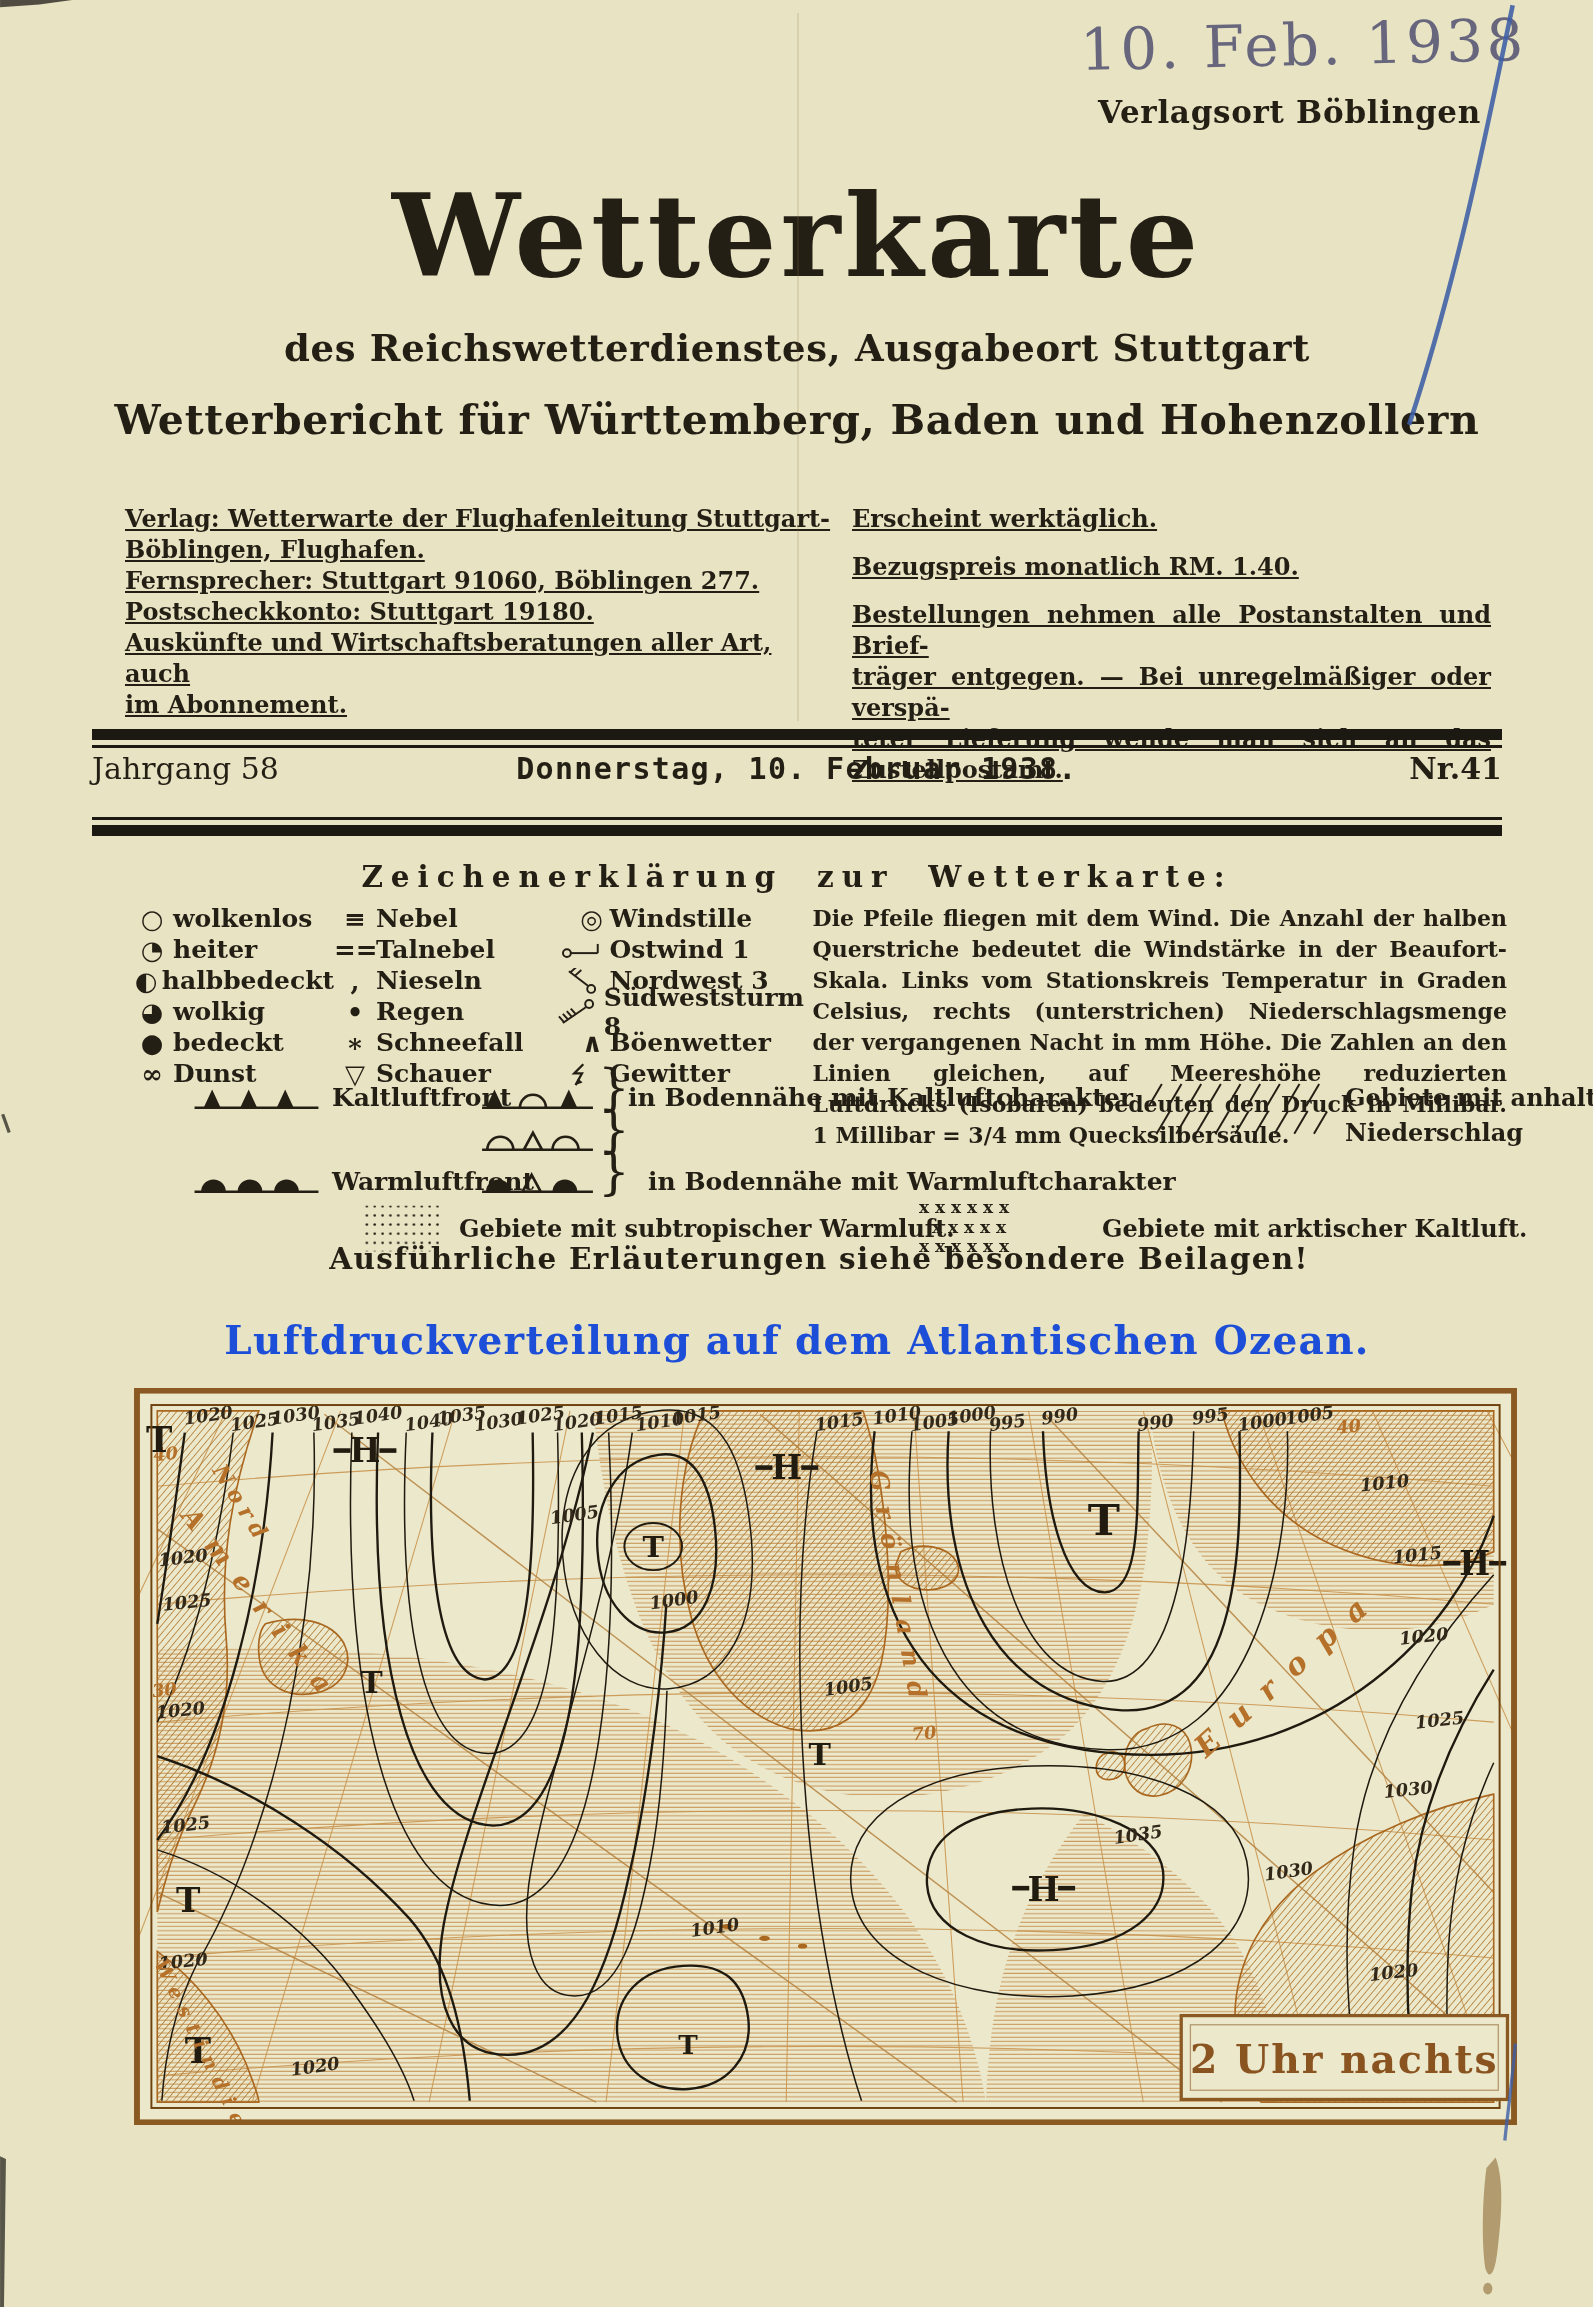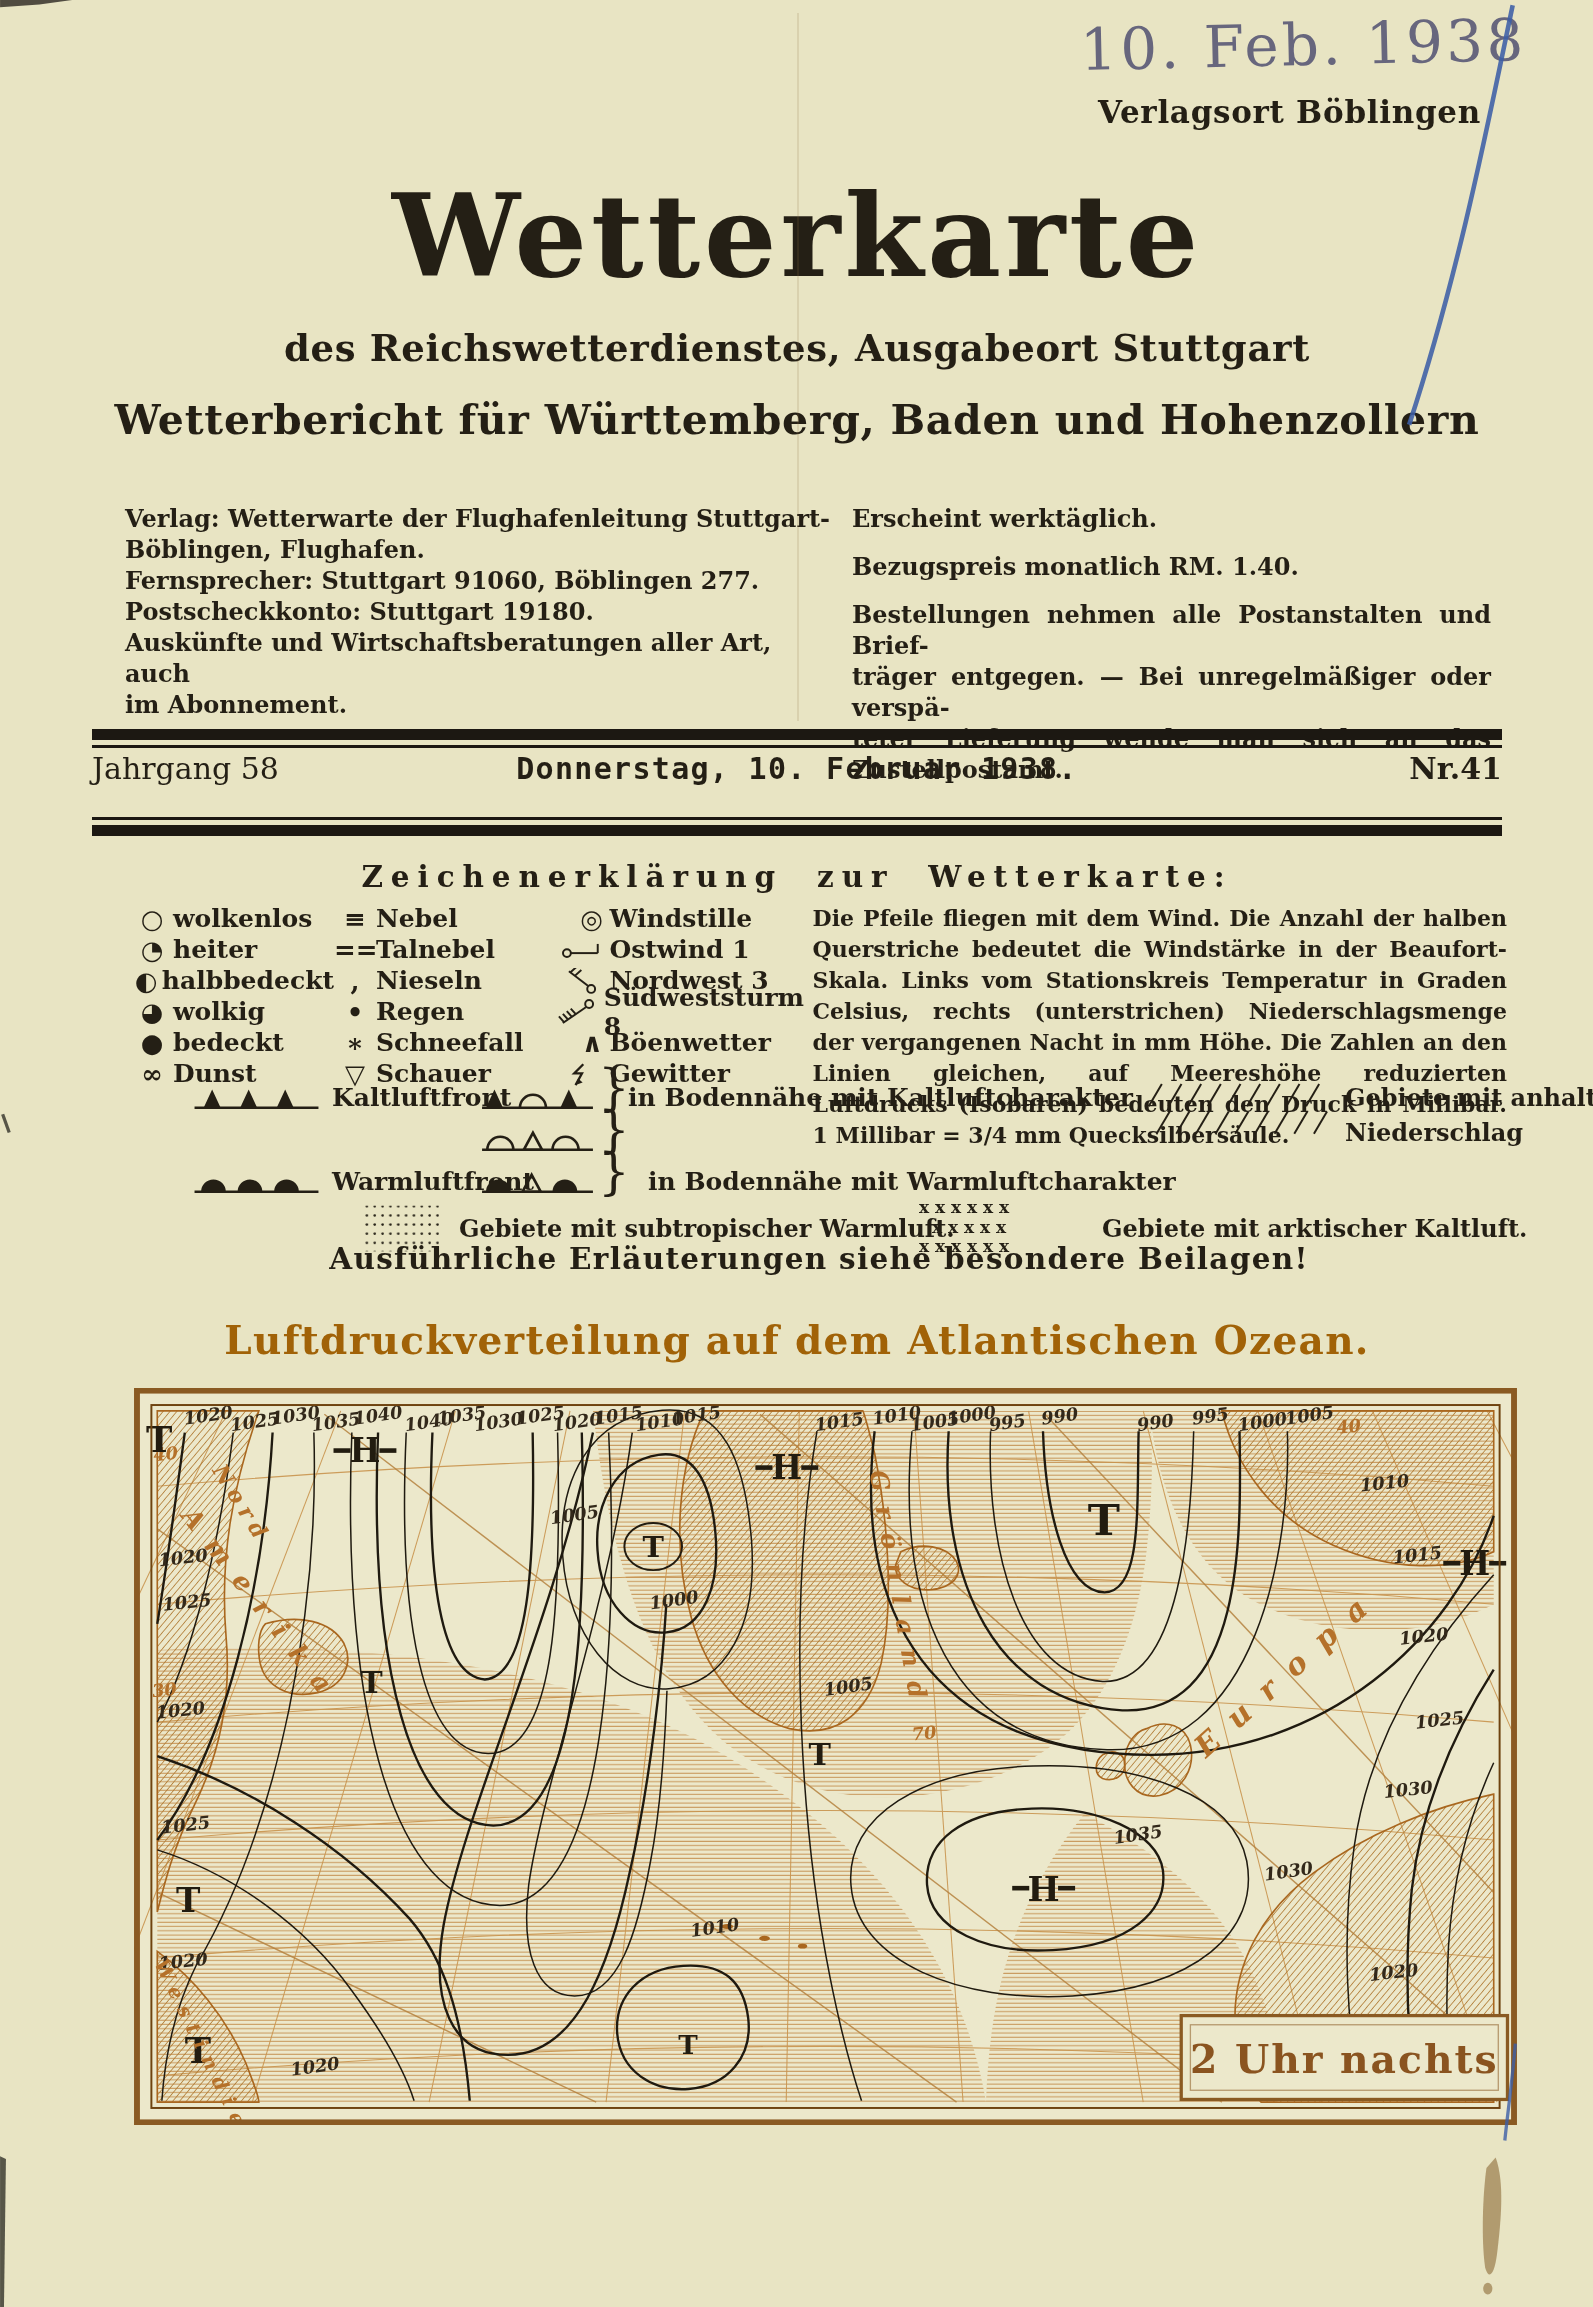--- a/index.html
+++ b/index.html
@@ -16,21 +16,21 @@
 
   
   .title{top:169px;font-size:114px;font-weight:700;letter-spacing:3.9px;}
   .sub1{top:326px;font-size:37px;font-weight:700;letter-spacing:0.7px;}
   .sub2{top:396px;font-size:41px;font-weight:700;letter-spacing:0.7px;}
 
   
   .imprint{top:503px;font-size:24px;line-height:31px;font-weight:600;}
   .imprint-left{left:125px;width:714px;}
   .imprint-right{left:852px;width:639px;}
-  .imprint .para{margin:0 0 0 0;}
+  .imprint .para{margin:0 0 0 0;text-decoration:underline;}
   .imprint-right .para{margin-bottom:17px;}
   .imprint-right .para:last-child{margin-bottom:0;text-align:justify;}
 
   
   .rule{left:92px;width:1410px;background:#1c1812;}
   .issue-row{left:92px;top:751px;width:1410px;display:flex;align-items:baseline;}
   .issue-vol{font-size:30px;font-weight:400;width:380px;}
   .issue-date{font-family:"DejaVu Sans Mono","Liberation Mono",monospace;
               font-size:30px;font-weight:700;letter-spacing:1.3px;flex:1;text-align:center;}
   .issue-no{font-size:30px;font-weight:700;width:380px;text-align:right;}
@@ -46,21 +46,21 @@
   .lsym svg{vertical-align:middle;}
   .leg-para{width:695px;margin-left:0px;font-size:22px;line-height:31px;
             font-weight:600;text-align:justify;}
 
   
   .fr{font-size:25px;font-weight:600;white-space:nowrap;}
   .brace{font-size:50px;font-weight:400;line-height:26px;}
   .fr2{font-size:24px;font-weight:600;white-space:nowrap;}
 
   .footnote{top:1241px;font-size:29.5px;font-weight:700;letter-spacing:1.3px;padding-left:22px;}
-  .map-title{top:1317px;font-size:39px;font-weight:700;color:#a16207;letter-spacing:1.3px;}
+  .map-title{top:1317px;font-size:39px;font-weight:700;color:#1d4ed8;letter-spacing:1.3px;}
 
   #map-wrap{left:134px;top:1388px;width:1383px;height:737px;}
 
   
   .mlab{font-family:"DejaVu Serif","Liberation Serif",serif;font-style:italic;
         font-weight:700;font-size:27px;fill:#32281a;}
   .mlab-o{fill:#b5712a;}
   .mcenter{font-family:"DejaVu Serif","Liberation Serif",serif;font-weight:700;fill:#221c10;}
   .mgeo{font-family:"DejaVu Serif","Liberation Serif",serif;font-style:italic;
         font-weight:700;fill:#b5712a;}

